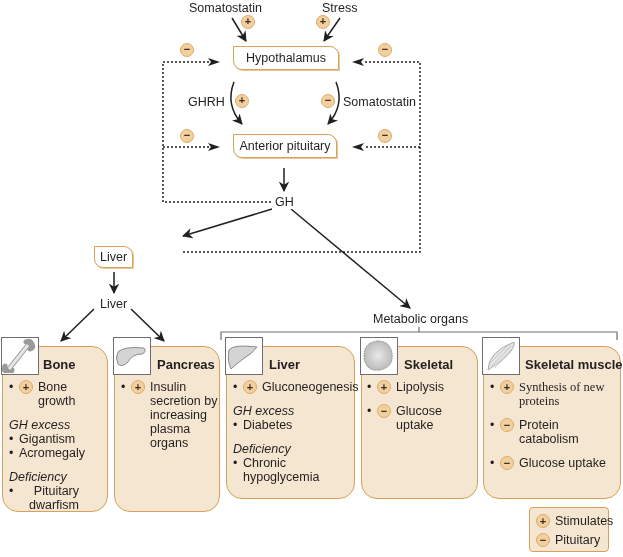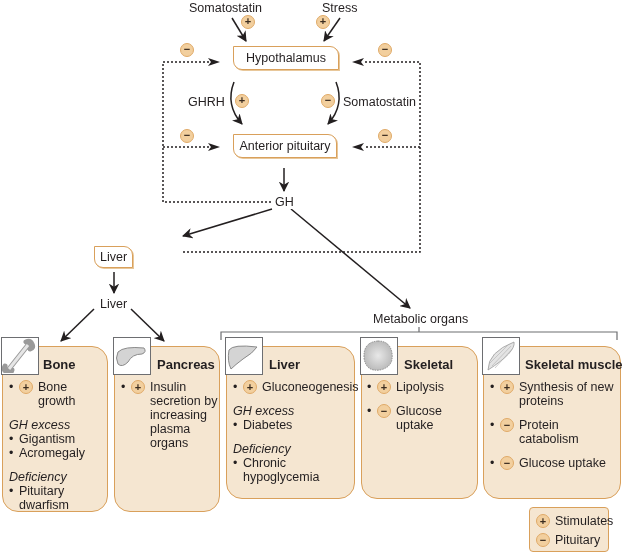--- a/index.html
+++ b/index.html
@@ -135,21 +135,21 @@
         <span class="bullet">•</span>
         <span>Gigantism</span>
       </div>
     <div class="row">
         <span class="bullet">•</span>
         <span>Acromegaly</span>
       </div>
     <div class="hdr">Deficiency</div>
     <div class="row">
         <span class="bullet">•</span>
-        <span style="white-space:normal; width:60px;">Pituitary dwarfism</span>
+        <span style="white-space:normal; width:60px;text-align:right;">Pituitary dwarfism</span>
       </div>
   </div>
 
   <div class="organ" style="left:114px; top:346px; width:106px; height:166px;"></div>
   <div class="thumb" style="left:113px; top:337px;">
     <svg width="35" height="35" viewBox="0 0 35 35">
         <path d="M4,14 q6,-6 26,-4 q3,4 -2,6 q-10,0 -14,8 q-6,6 -10,2 q-3,-6 0,-12z" fill="#d4d4d4" stroke="#8a8a8a" stroke-width="1"></path>
       </svg>
   </div>
   <div class="organ-title" style="left:157px; top:357px;">Pancreas</div>
@@ -218,21 +218,21 @@
     <svg width="35" height="35" viewBox="0 0 35 35">
         <path d="M5,32 q0,-18 26,-28 q2,10 -26,28z" fill="#e4e4e4" stroke="#9a9a9a" stroke-width="0.8"></path>
         <path d="M9,28 L28,8 M7,25 L26,6 M12,30 L30,10" stroke="#b0b0b0" stroke-width="0.6"></path>
       </svg>
   </div>
   <div class="organ-title" style="left:525px; top:357px;">Skeletal muscle</div>
   <div class="organ-body" style="left:490px; top:380px; width:130px;">
     <div class="row">
         <span class="bullet">•</span>
         <span class="isign">+</span>
-        <span style="white-space:normal; width:105px;">Synthesis of new proteins</span>
+        <span style="white-space:normal; width:105px;font-family:Liberation Serif, serif;">Synthesis of new proteins</span>
       </div>
     <div class="gap"></div>
     <div class="row">
         <span class="bullet">•</span>
         <span class="isign">−</span>
         <span>Protein catabolism</span>
       </div>
     <div class="gap"></div>
     <div class="row">
         <span class="bullet">•</span>

